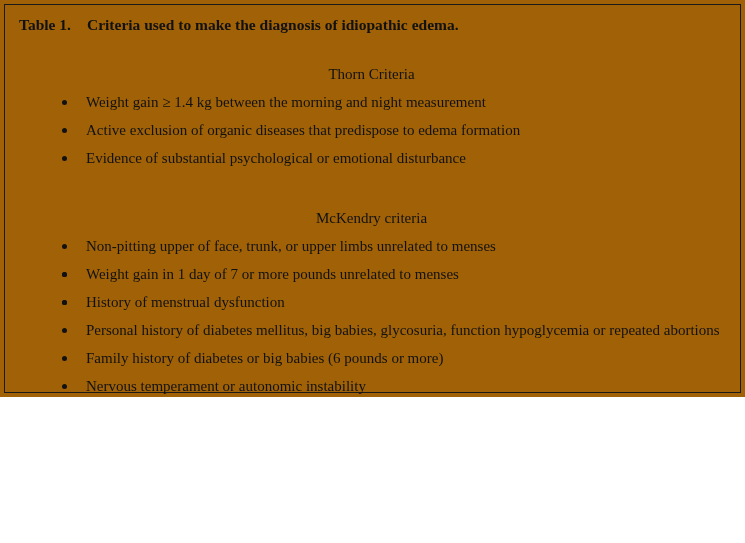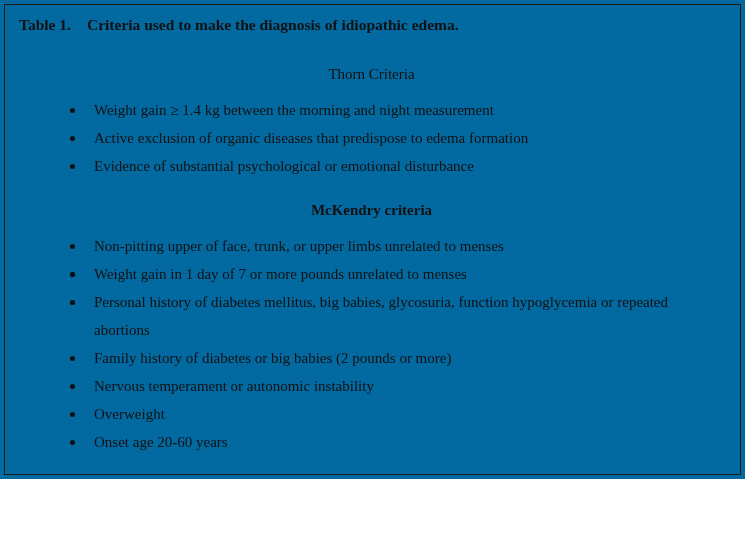--- a/index.html
+++ b/index.html
@@ -3,22 +3,22 @@
 <meta charset="utf-8">
 <style>
   html, body {
     margin: 0;
     padding: 0;
     background: #ffffff;
   }
   .page {
     position: relative;
     width: 745px;
-    height: 479px;
-    background: #0369a1;
+    height: 397px;
+    background: #a16207;
     font-family: "Liberation Serif", "DejaVu Serif", serif;
     color: #111111;
     overflow: hidden;
   }
   .frame {
     position: absolute;
     top: 4px;
     left: 4px;
     right: 4px;
     bottom: 4px;
@@ -37,26 +37,25 @@
   }
   .section-heading {
     font-size: 15px;
     line-height: 28px;
     text-align: center;
   }
   .section-heading.first {
     margin-top: 24px;
   }
   .section-heading.second {
-    margin-top: 16px;
-    font-weight: bold;
+    margin-top: 32px;
   }
   ul.criteria-list {
     list-style: none;
-    margin: 8px;
+    margin: 0;
     padding: 0 0 0 41px;
   }
   li.criteria-item {
     position: relative;
     padding-left: 26px;
     font-size: 15px;
     line-height: 28px;
   }
   .bullet {
     position: absolute;
@@ -108,25 +107,29 @@
         </li>
         <li class="criteria-item">
           <span class="bullet"></span>
           <span>Weight gain in 1 day of 7 or more pounds unrelated to menses</span>
         </li>
         <li class="criteria-item">
           <span class="bullet"></span>
         </li>
         <li class="criteria-item">
           <span class="bullet"></span>
+          <span>History of menstrual dysfunction</span>
+        </li>
+        <li class="criteria-item">
+          <span class="bullet"></span>
           <span>Personal history of diabetes mellitus, big babies, glycosuria, function hypoglycemia or repeated abortions</span>
         </li>
         <li class="criteria-item">
           <span class="bullet"></span>
-          <span>Family history of diabetes or big babies (2 pounds or more)</span>
+          <span>Family history of diabetes or big babies (6 pounds or more)</span>
         </li>
         <li class="criteria-item">
           <span class="bullet"></span>
           <span>Nervous temperament or autonomic instability</span>
         </li>
         <li class="criteria-item">
           <span class="bullet"></span>
           <span>Overweight</span>
         </li>
         <li class="criteria-item">

